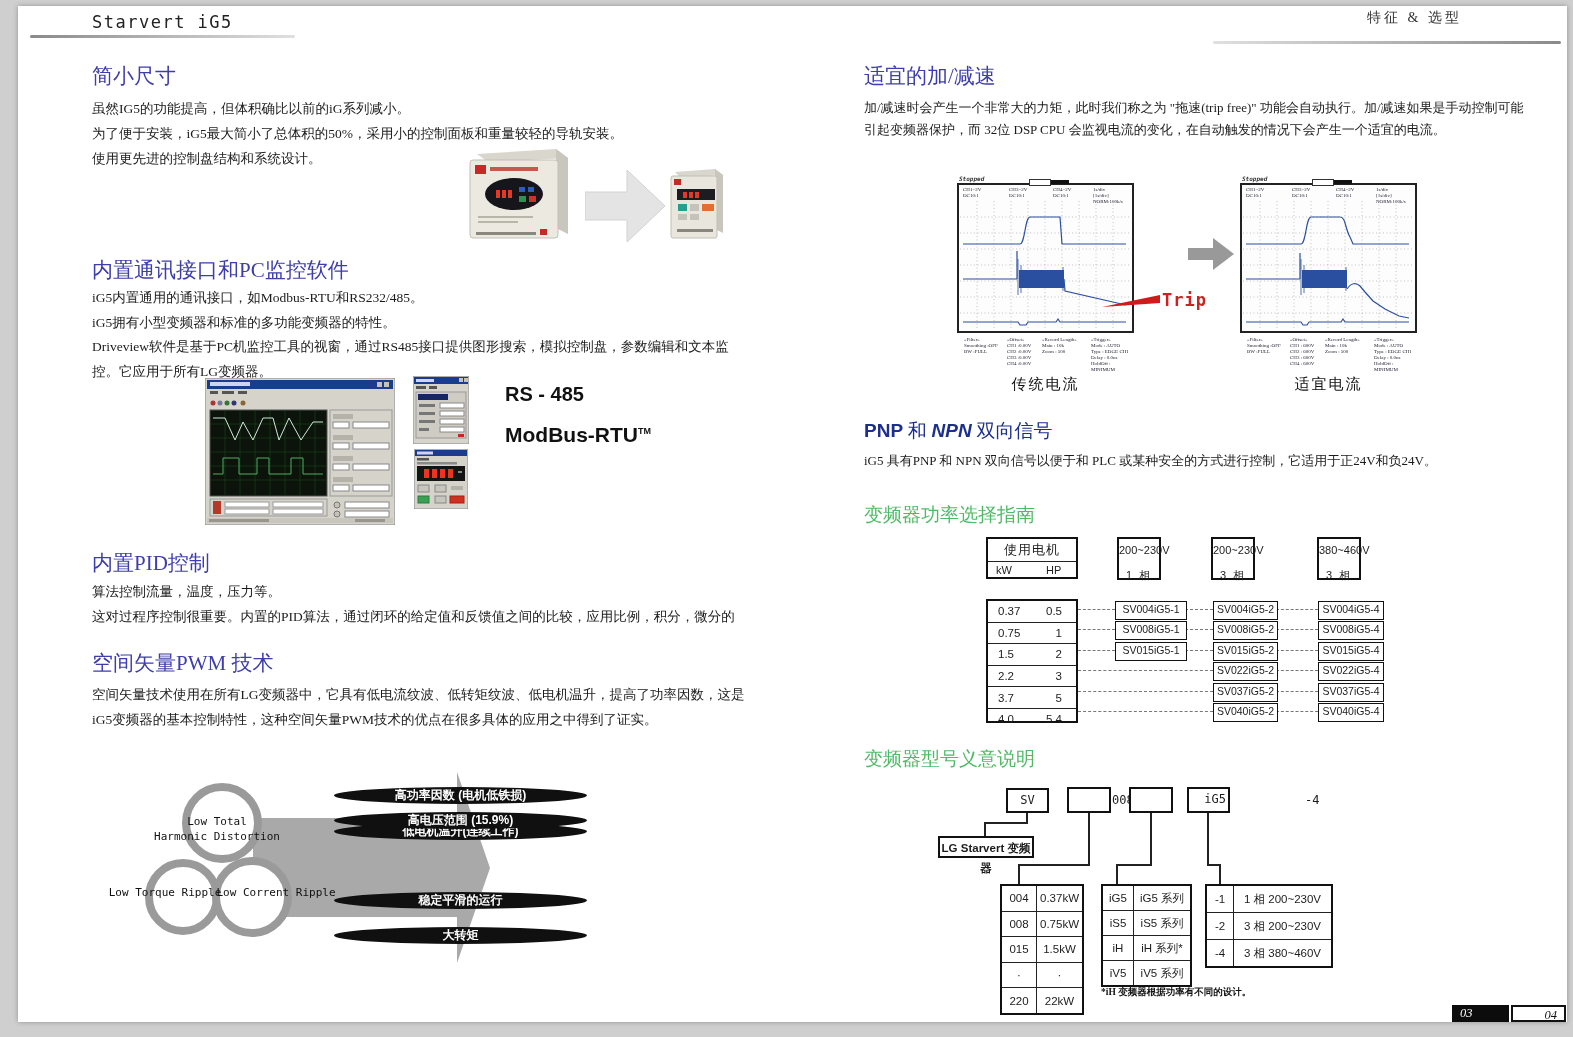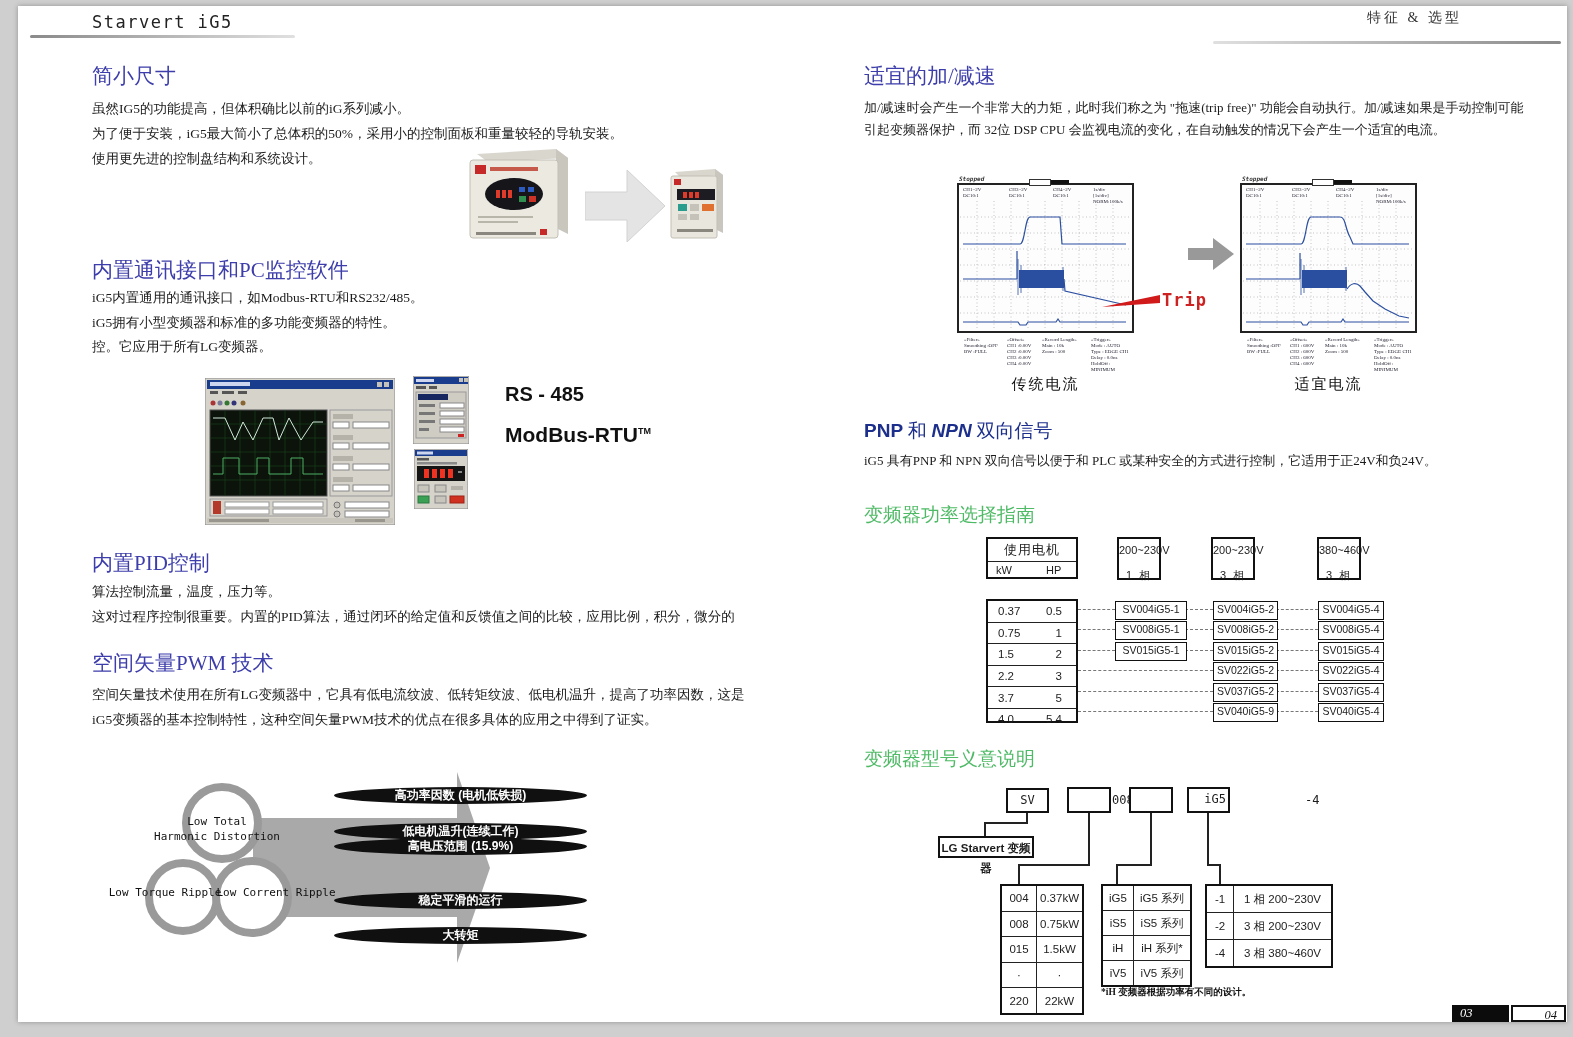--- a/index.html
+++ b/index.html
@@ -104,20 +104,21 @@
     <rect x="39" y="41" width="12" height="7" fill="#e07030"></rect>
     <rect x="15" y="51" width="9" height="6" fill="#c5c2ba"></rect>
     <rect x="27" y="51" width="9" height="6" fill="#c5c2ba"></rect>
     <rect x="14" y="66" width="36" height="3" fill="#8a877f"></rect>
   </svg>
 
   <div class="abs h-blue" style="left:92px;top:256px;">内置通讯接口和PC监控软件</div>
   <div class="abs" style="left:92px;top:286px;">
     <div class="body-line" style="line-height:24.5px;">iG5内置通用的通讯接口，如Modbus-RTU和RS232/485。</div>
     <div class="body-line" style="line-height:24.5px;">iG5拥有小型变频器和标准的多功能变频器的特性。</div>
+    <div class="body-line" style="line-height:24.5px;">Driveview软件是基于PC机监控工具的视窗，通过RS485接口提供图形搜索，模拟控制盘，参数编辑和文本监</div>
     <div class="body-line" style="line-height:24.5px;">控。它应用于所有LG变频器。</div>
   </div>
 
   <svg class="abs" style="left:205px;top:378px;" width="190" height="147" viewBox="0 0 190 147">
     <rect x="0" y="0" width="190" height="147" fill="#d6d3cb" stroke="#8a8a8a"></rect>
     <rect x="2" y="2" width="186" height="9" fill="#1a3c8c"></rect>
     <rect x="5" y="4" width="40" height="4" fill="#cdd6ee"></rect>
     <rect x="172" y="4" width="5" height="5" fill="#c5c2ba"></rect>
       <rect x="179" y="4" width="5" height="5" fill="#c5c2ba"></rect>
     <rect x="5" y="13" width="8" height="3" fill="#555"></rect>
@@ -236,21 +237,21 @@
     <circle cx="122" cy="58" r="36" fill="#ffffff" stroke="#9a9a9a" stroke-width="8"></circle>
     <circle cx="83" cy="132" r="34" fill="#ffffff" stroke="#9a9a9a" stroke-width="8"></circle>
     <circle cx="152" cy="132" r="36" fill="#ffffff" stroke="#9a9a9a" stroke-width="8"></circle>
   </svg>
   <div class="abs circle-label mono pre" style="left:117px;top:814px;">Low Total
 Harmonic Distortion</div>
   <div class="abs circle-label mono" style="left:65px;top:885px;">Low Torque Ripple</div>
   <div class="abs circle-label mono" style="left:176px;top:885px;">Low  Corrent Ripple</div>
   <div class="abs benefit" style="top:787px;">高功率因数 (电机低铁损)</div>
   <div class="abs benefit" style="top:823px;">低电机温升(连续工作)</div>
-  <div class="abs benefit" style="top:838px;">高电压范围 (15.9%)</div>
+  <div class="abs benefit" style="top:812px;">高电压范围 (15.9%)</div>
   <div class="abs benefit" style="top:892px;">稳定平滑的运行</div>
   <div class="abs benefit" style="top:927px;">大转矩</div>
 
   <div class="abs h-blue" style="left:864px;top:62px;">适宜的加/减速</div>
   <div class="abs" style="left:864px;top:97px;">
     <div class="body-line-r">加/减速时会产生一个非常大的力矩，此时我们称之为 "拖速(trip free)" 功能会自动执行。加/减速如果是手动控制可能</div>
     <div class="body-line-r">引起变频器保护，而 32位 DSP CPU 会监视电流的变化，在自动触发的情况下会产生一个适宜的电流。</div>
   </div>
 
   <div class="abs scope" style="left:957px;top:183px;">
@@ -453,21 +454,21 @@
   <div class="abs dash" style="left:1276px;top:711px;width:42px;"></div>
 
   <div class="abs mbox" style="left:1115px;top:601px;width:70px;">SV004iG5-1</div>
   <div class="abs mbox" style="left:1115px;top:621px;width:70px;">SV008iG5-1</div>
   <div class="abs mbox" style="left:1115px;top:642px;width:70px;">SV015iG5-1</div>
   <div class="abs mbox" style="left:1213px;top:601px;width:63px;">SV004iG5-2</div>
   <div class="abs mbox" style="left:1213px;top:621px;width:63px;">SV008iG5-2</div>
   <div class="abs mbox" style="left:1213px;top:642px;width:63px;">SV015iG5-2</div>
   <div class="abs mbox" style="left:1213px;top:662px;width:63px;">SV022iG5-2</div>
   <div class="abs mbox" style="left:1213px;top:683px;width:63px;">SV037iG5-2</div>
-  <div class="abs mbox" style="left:1213px;top:703px;width:63px;">SV040iG5-9</div>
+  <div class="abs mbox" style="left:1213px;top:703px;width:63px;">SV040iG5-2</div>
   <div class="abs mbox" style="left:1318px;top:601px;width:64px;">SV004iG5-4</div>
   <div class="abs mbox" style="left:1318px;top:621px;width:64px;">SV008iG5-4</div>
   <div class="abs mbox" style="left:1318px;top:642px;width:64px;">SV015iG5-4</div>
   <div class="abs mbox" style="left:1318px;top:662px;width:64px;">SV022iG5-4</div>
   <div class="abs mbox" style="left:1318px;top:683px;width:64px;">SV037iG5-4</div>
   <div class="abs mbox" style="left:1318px;top:703px;width:64px;">SV040iG5-4</div>
 
   <div class="abs h-green" style="left:864px;top:746px;">变频器型号义意说明</div>
 
   <div class="abs segbox mono" style="left:1006px;top:788px;width:43px;height:25px;">SV</div>

